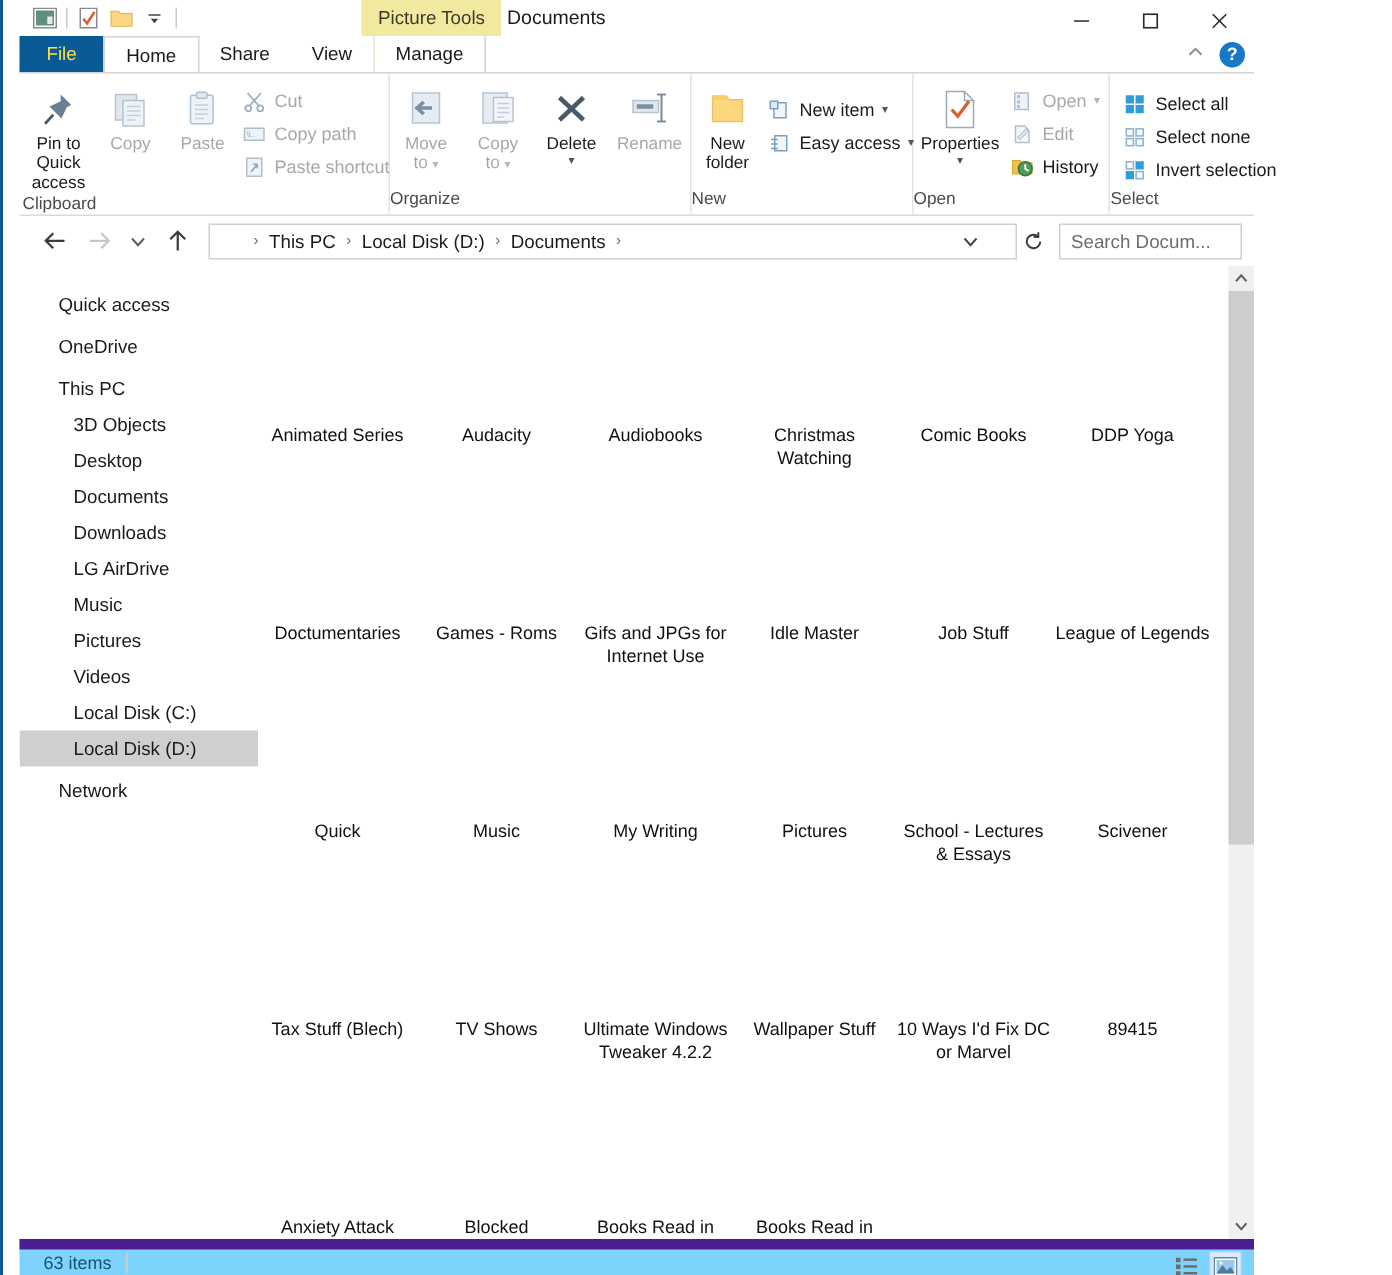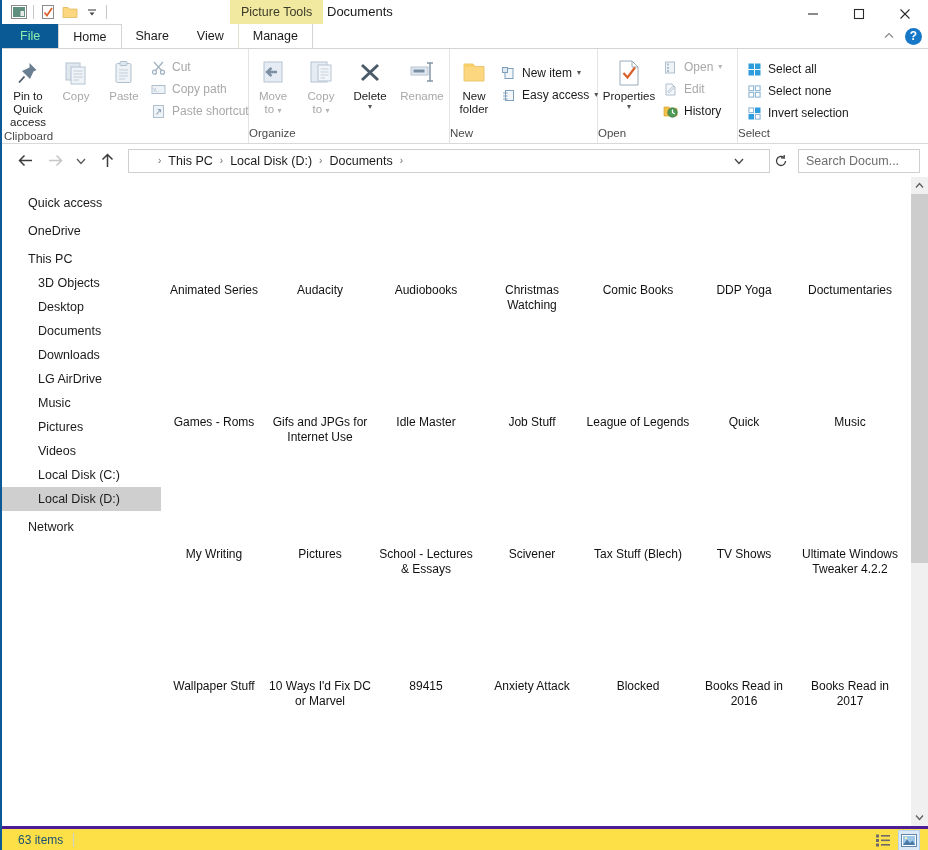--- a/index.html
+++ b/index.html
@@ -4,25 +4,25 @@
 <style>
   * { box-sizing: border-box; margin: 0; padding: 0; }
   html, body {
     width: 928px; height: 850px;
     font-family: "Liberation Sans", sans-serif;
     background: #ffffff;
     overflow: hidden;
     -webkit-font-smoothing: antialiased;
   }
   #app {
-    width: 928px; height: 850px;
+    width: 836px; height: 850px;
     position: relative;
     border-left: 2px solid #0a5a96;
     background: #ffffff;
-    display: flex; flex-direction: column;
+    display: flex; flex-direction: column; padding-left: 11px;
   }
 
   
   .titlebar {
     height: 24px; flex: 0 0 24px;
     display: flex; align-items: center;
     background: #ffffff;
     position: relative;
   }
   .qat { display: flex; align-items: center; gap: 0px; padding-left: 6px; height: 24px; }
@@ -62,21 +62,21 @@
     background: #ffffff;
     position: relative;
   }
   .tab {
     font-size: 12.5px; color: #1b1b1b;
     display: flex; align-items: center; justify-content: center;
     padding: 0 14px; height: 24px;
     background: transparent;
   }
   .tab.file {
-    background: #0a5a96; color: #86efac;
+    background: #0a5a96; color: #fde047;
     padding: 0 18px; font-size: 12.5px;
   }
   .tab.active {
     background: #ffffff;
     border-left: 1px solid #d4d4d4;
     border-right: 1px solid #d4d4d4;
     border-top: 1px solid #d4d4d4;
     text-align: center;
   }
   .tab.manage {
@@ -239,22 +239,22 @@
   }
   .vs-track { flex: 1; width: 17px; position: relative; }
   .vs-thumb {
     position: absolute; left: 0; top: 0; width: 17px; height: 60%;
     background: #cdcdcd;
   }
 
   
   .statusbar {
     flex: 0 0 24px; height: 24px;
-    border-top: 3px solid #4c1d95;
-    background: #fde047;
+    border-top: 7px solid #4c1d95;
+    background: #7dd3fc;
     display: flex; align-items: center;
     padding: 0 8px;
     position: relative;
   }
   .status-text { font-size: 12px; color: #1b4f72; padding-left: 8px; }
   .status-sep { width: 1px; height: 14px; background: #d0d0d0; margin-left: 10px; }
   .view-btns {
     position: absolute; right: 8px; top: 0; height: 23px;
     display: flex; align-items: center; gap: 4px;
   }

